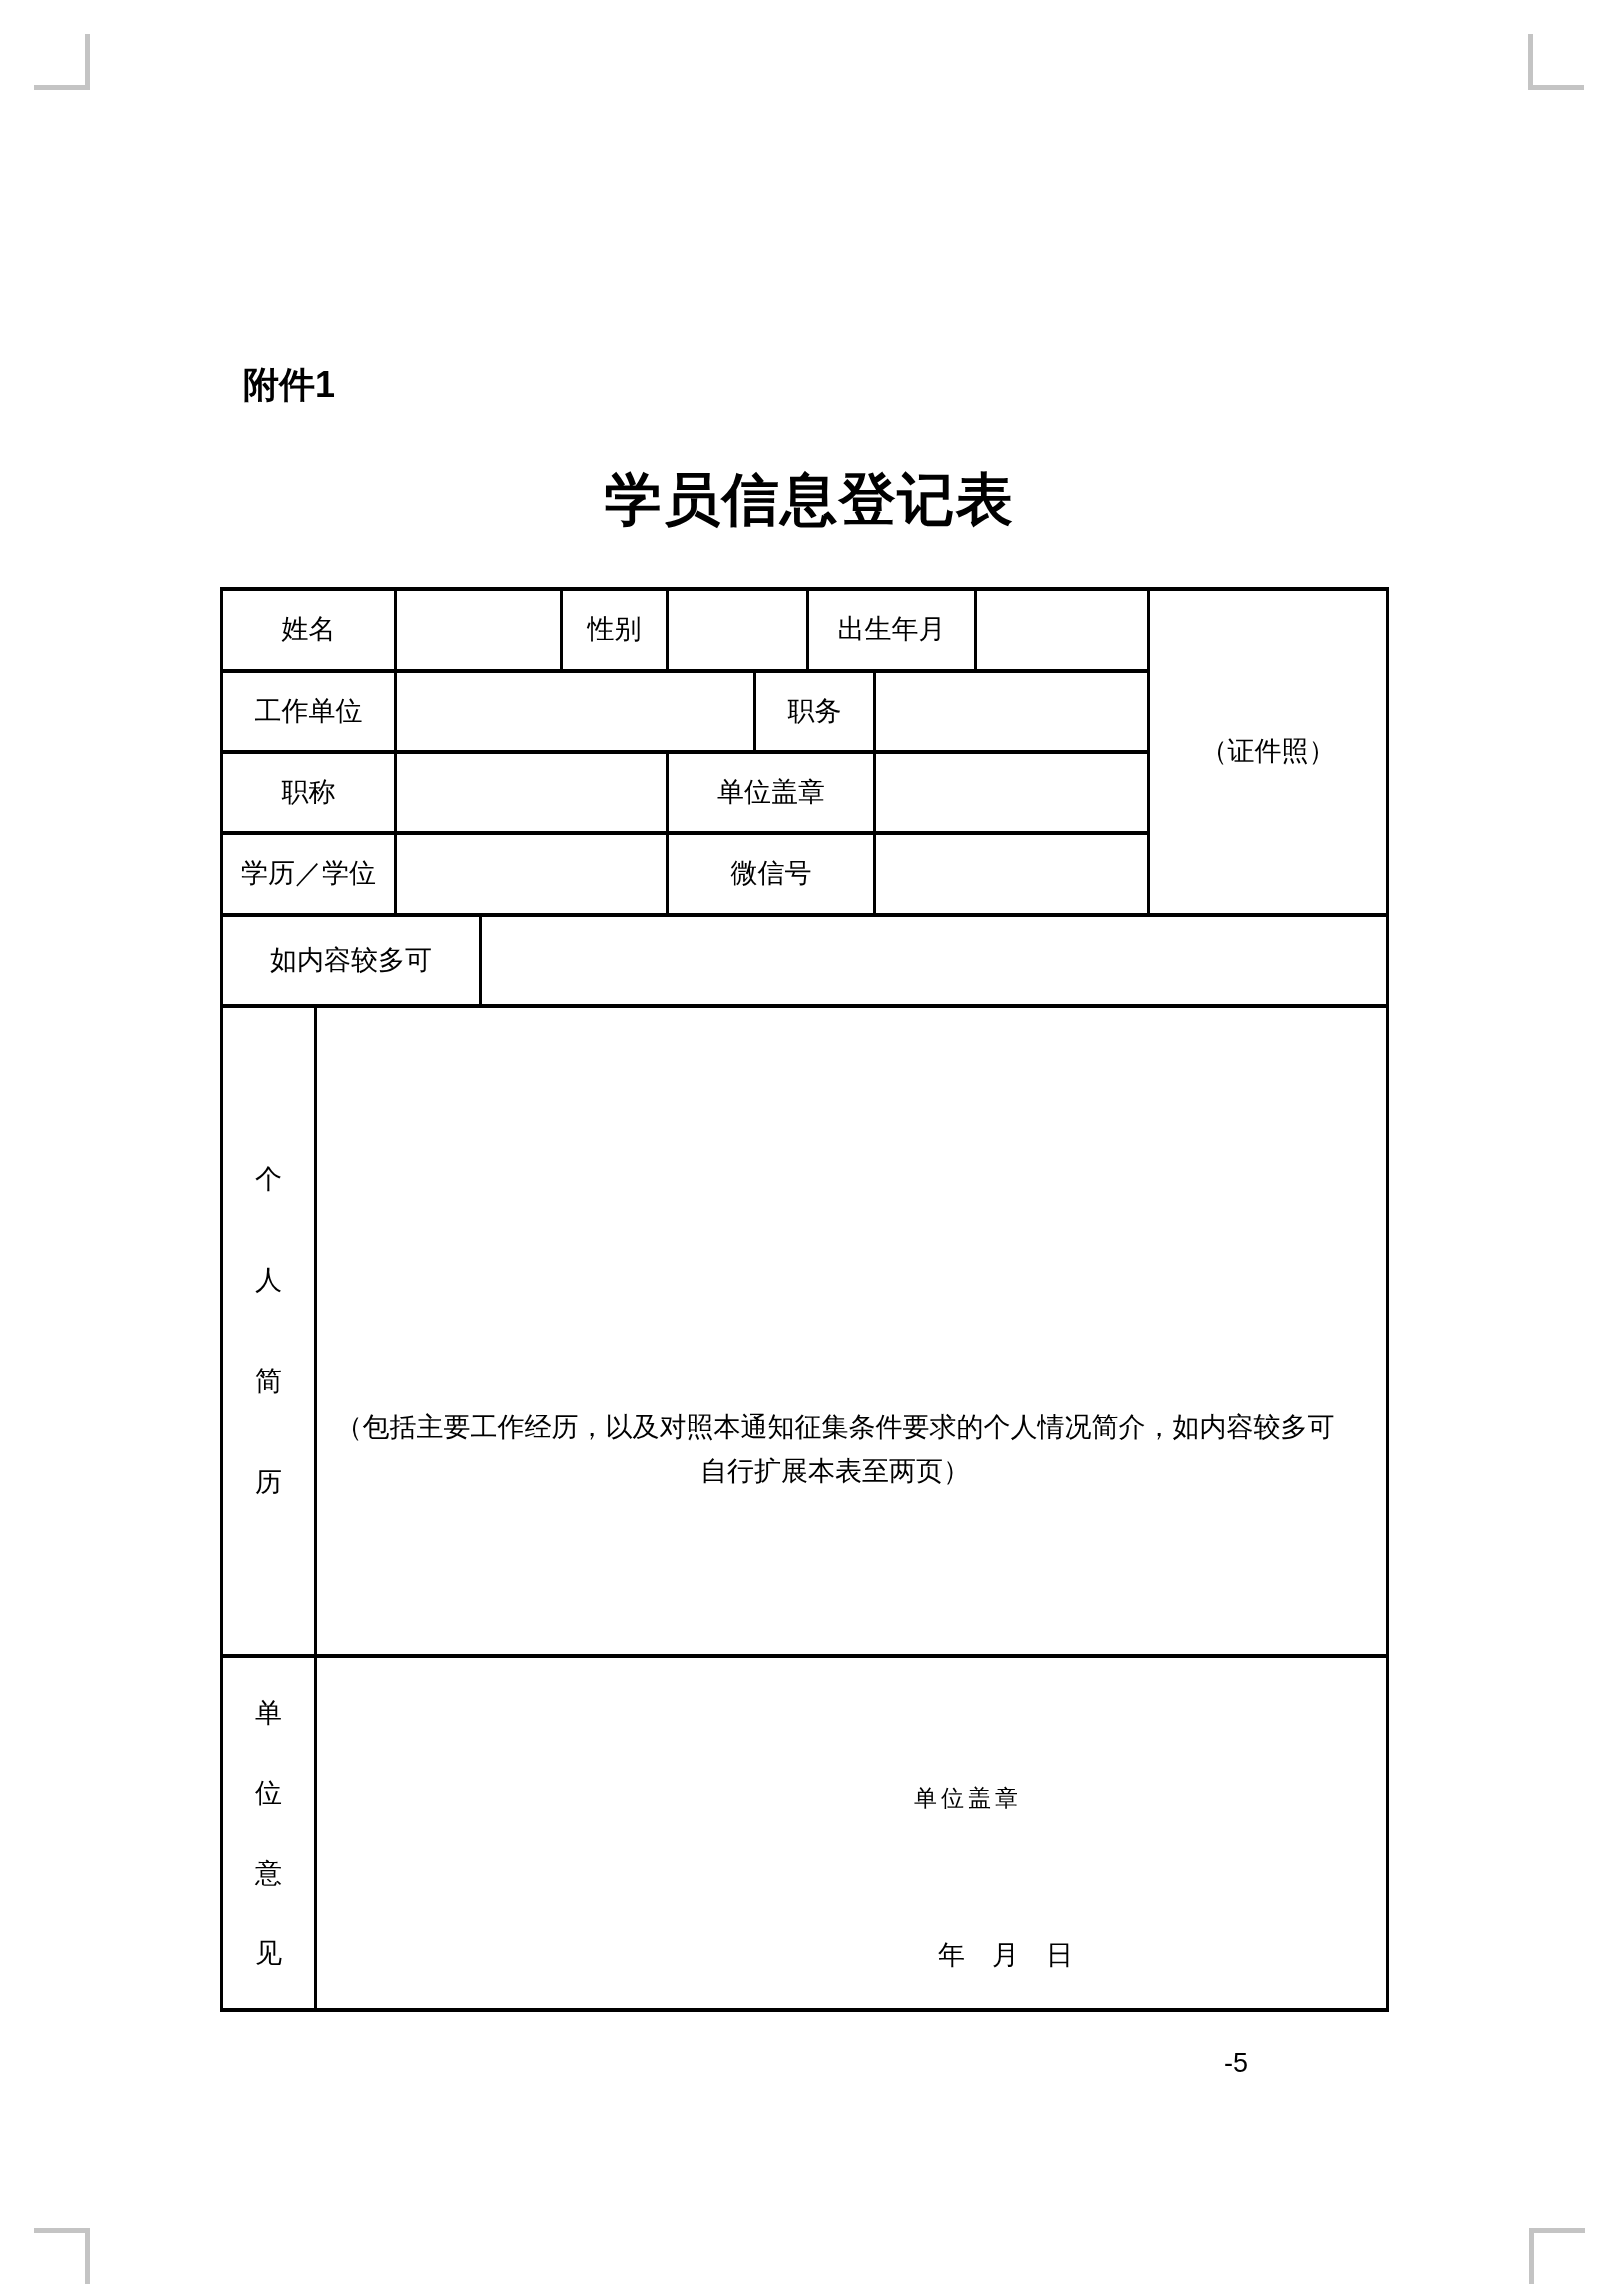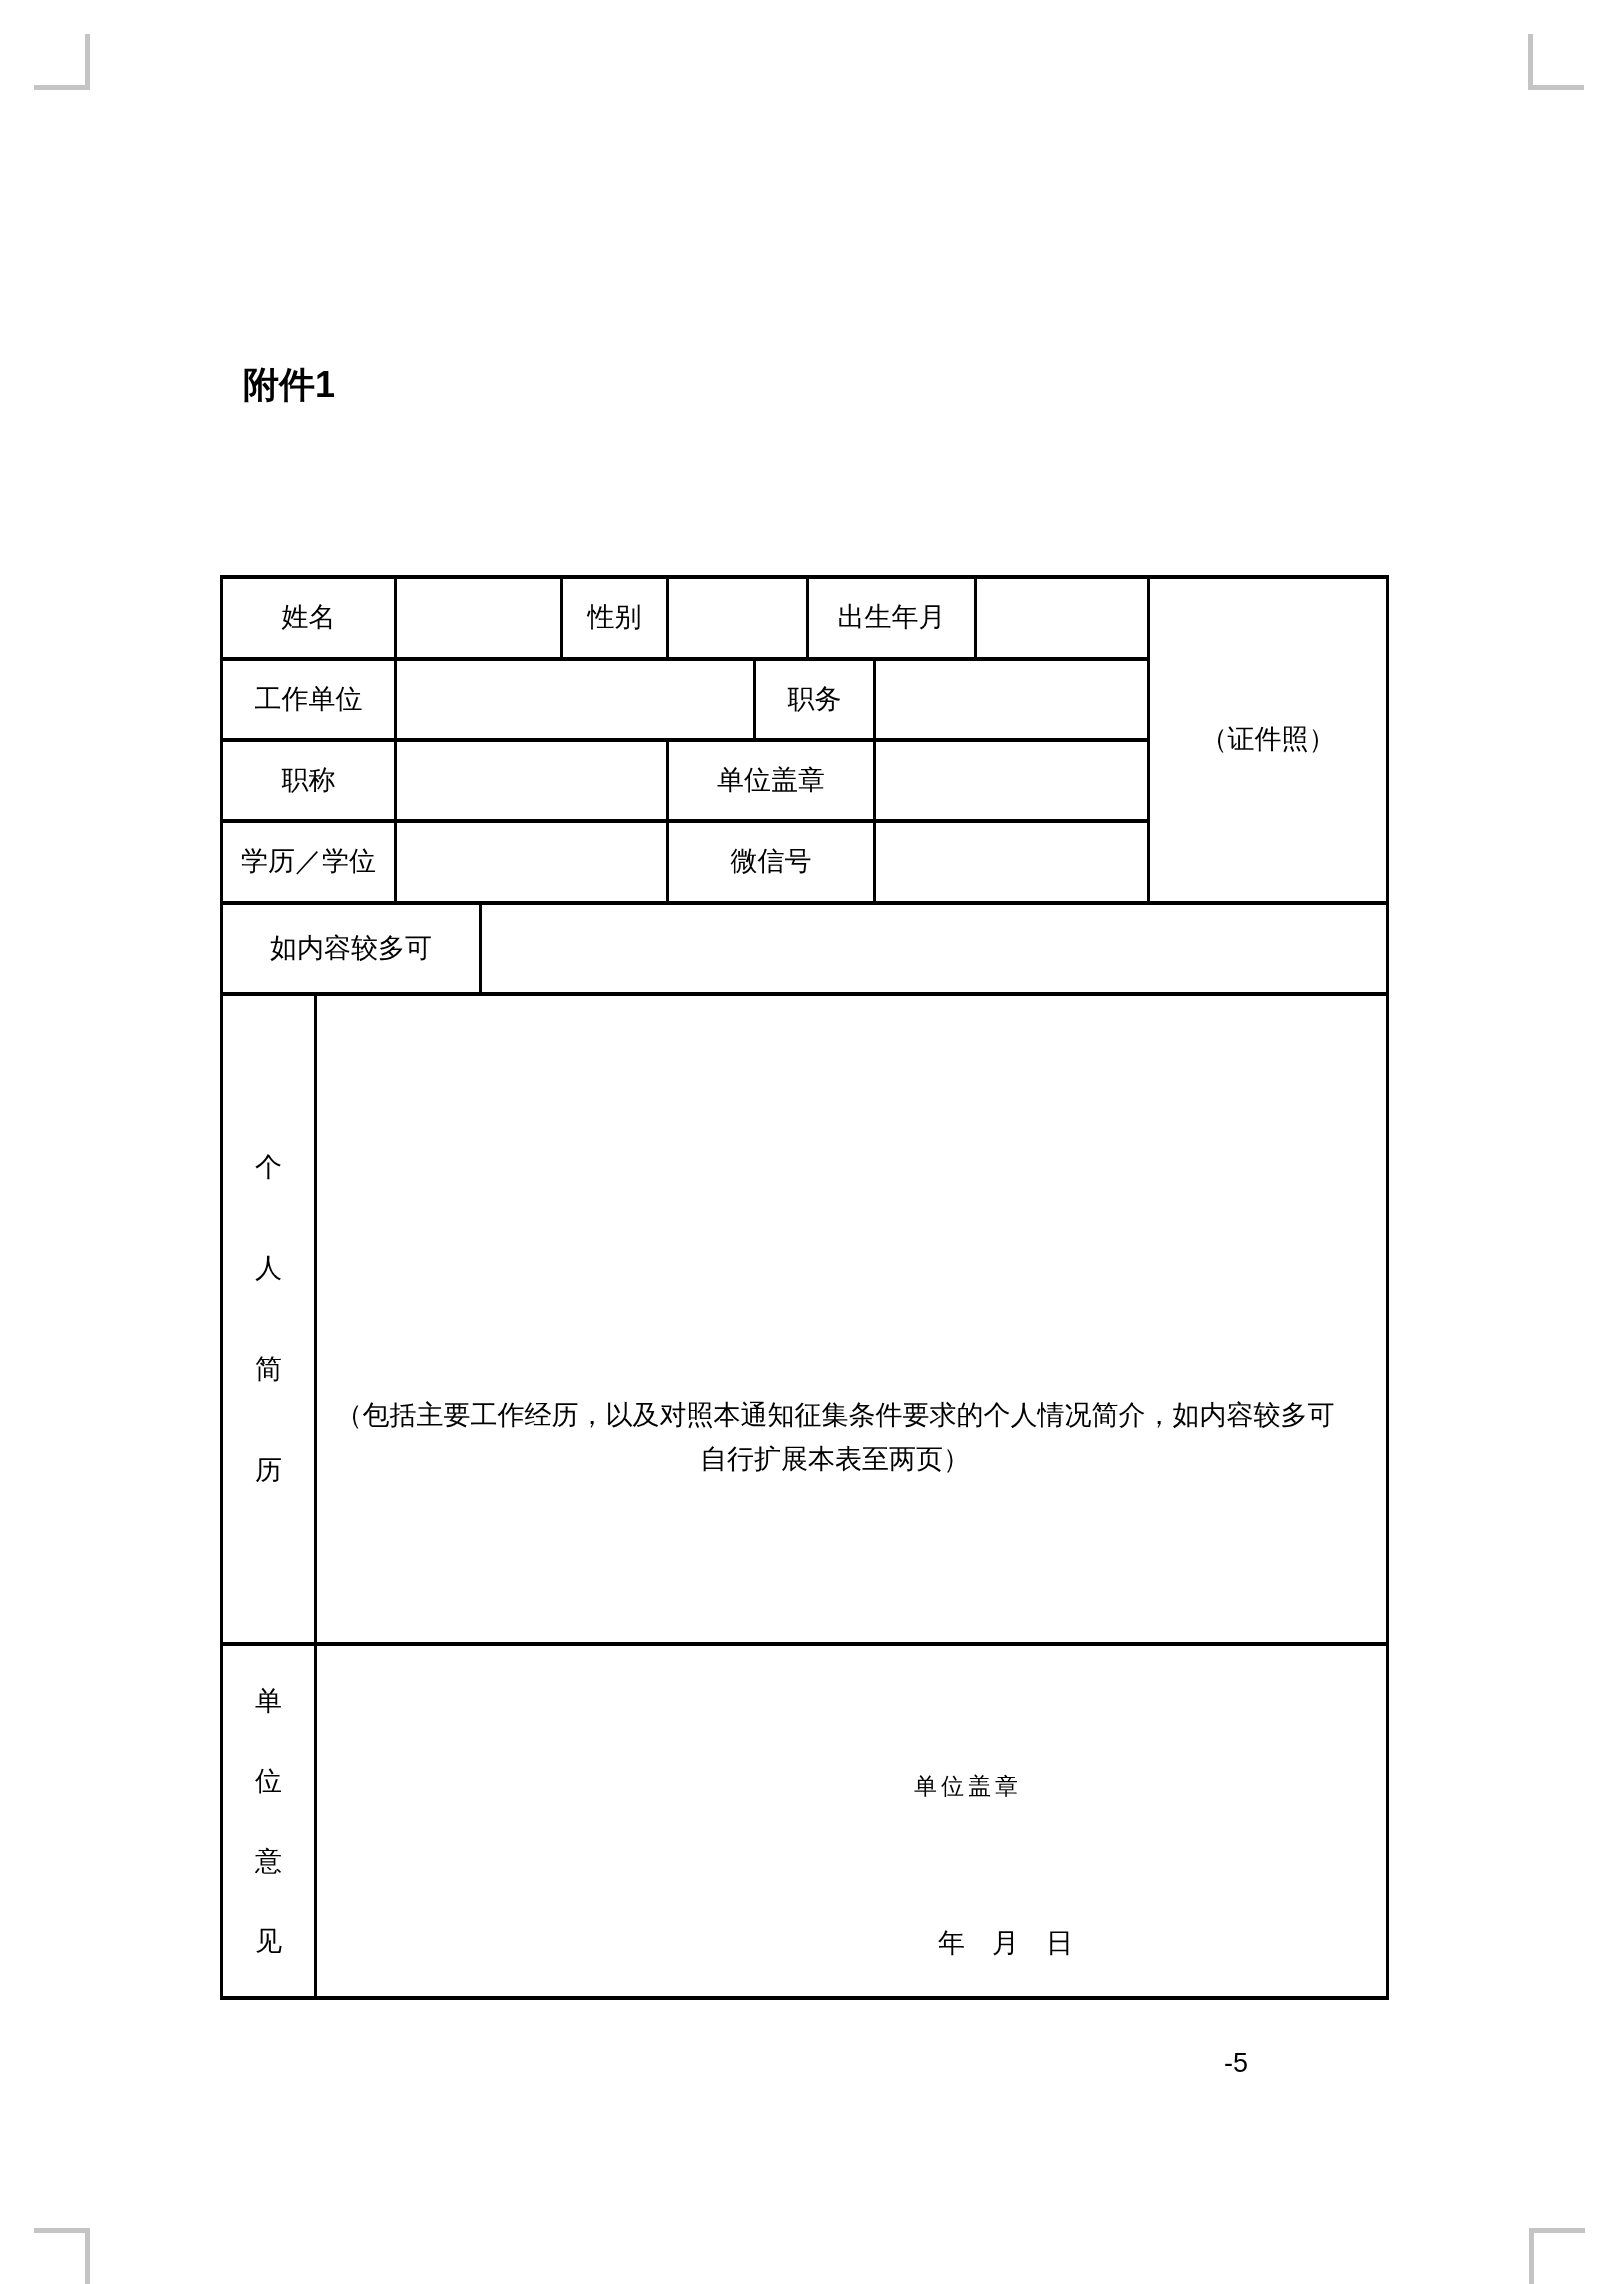--- a/index.html
+++ b/index.html
@@ -27,21 +27,21 @@
     font-size:36px; font-weight:bold; line-height:1;
   }
   .doc-title {
     position:absolute; left:0; top:468px; width:100%;
     text-align:center; font-size:57px; font-weight:bold;
     letter-spacing:1.5px; line-height:1.1;
   }
 
   .table-wrap { position:absolute; left:220px; top:575px; }
   table.form-table {
-    border-collapse:collapse; table-layout:fixed; width:1079px;
+    border-collapse:collapse; table-layout:fixed; width:1079px;margin-top:12px;
   }
   table.form-table td {
     border:3.5px solid #000000;
     border-top-width:4.6px; border-bottom-width:4.6px;
     font-size:27px; line-height:1.25;
     text-align:center; vertical-align:middle;
     overflow:hidden;
   }
   td.cell-input { background:#ffffff; }
 
@@ -75,20 +75,21 @@
 
 <div class="page">
 
   <div class="corner-mark tl"></div>
   <div class="corner-mark tr"></div>
   <div class="corner-mark bl"></div>
   <div class="corner-mark br"></div>
 
   <div class="attachment">附件1</div>
 
+  <div class="doc-title">学员信息登记表</div>
 
   <div class="table-wrap">
     <table class="form-table">
       <colgroup>
         <col style="width:94px">
           <col style="width:80px">
           <col style="width:85px">
         <col style="width:81px">
           <col style="width:106px">
           <col style="width:87px">

